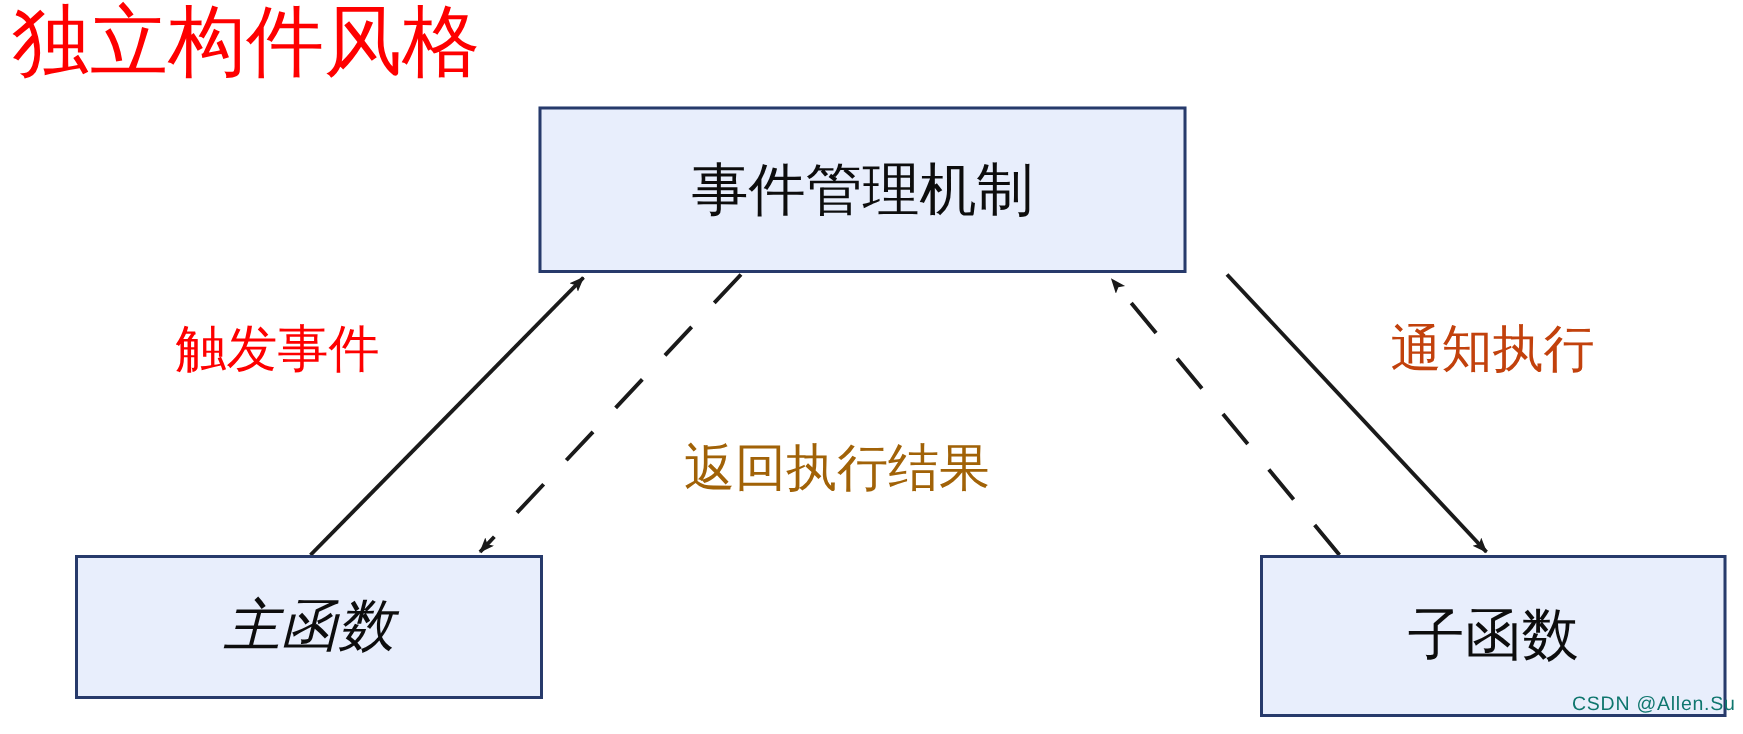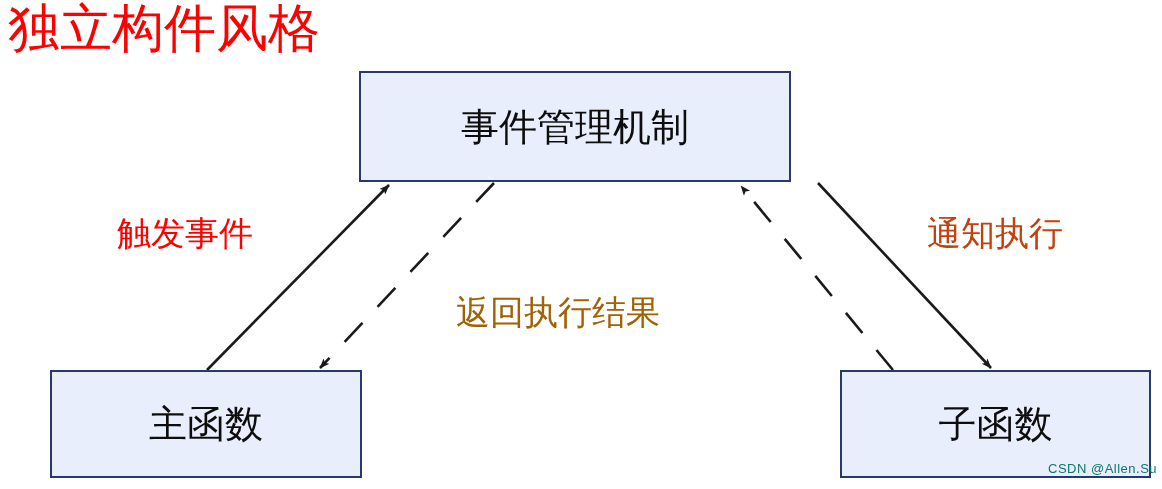--- a/index.html
+++ b/index.html
@@ -57,21 +57,22 @@
   #node-event {
     left: 359px;
     top: 71px;
     width: 432px;
     height: 111px;
   }
   #node-main {
     left: 50px;
     top: 370px;
     width: 312px;
-    height: 108px;
+    height: 96px;
+    font-style: italic;
   }
   #node-sub {
     left: 840px;
     top: 370px;
     width: 311px;
     height: 108px;
   }
   .edge-label {
     position: absolute;
     font-size: 34px;

